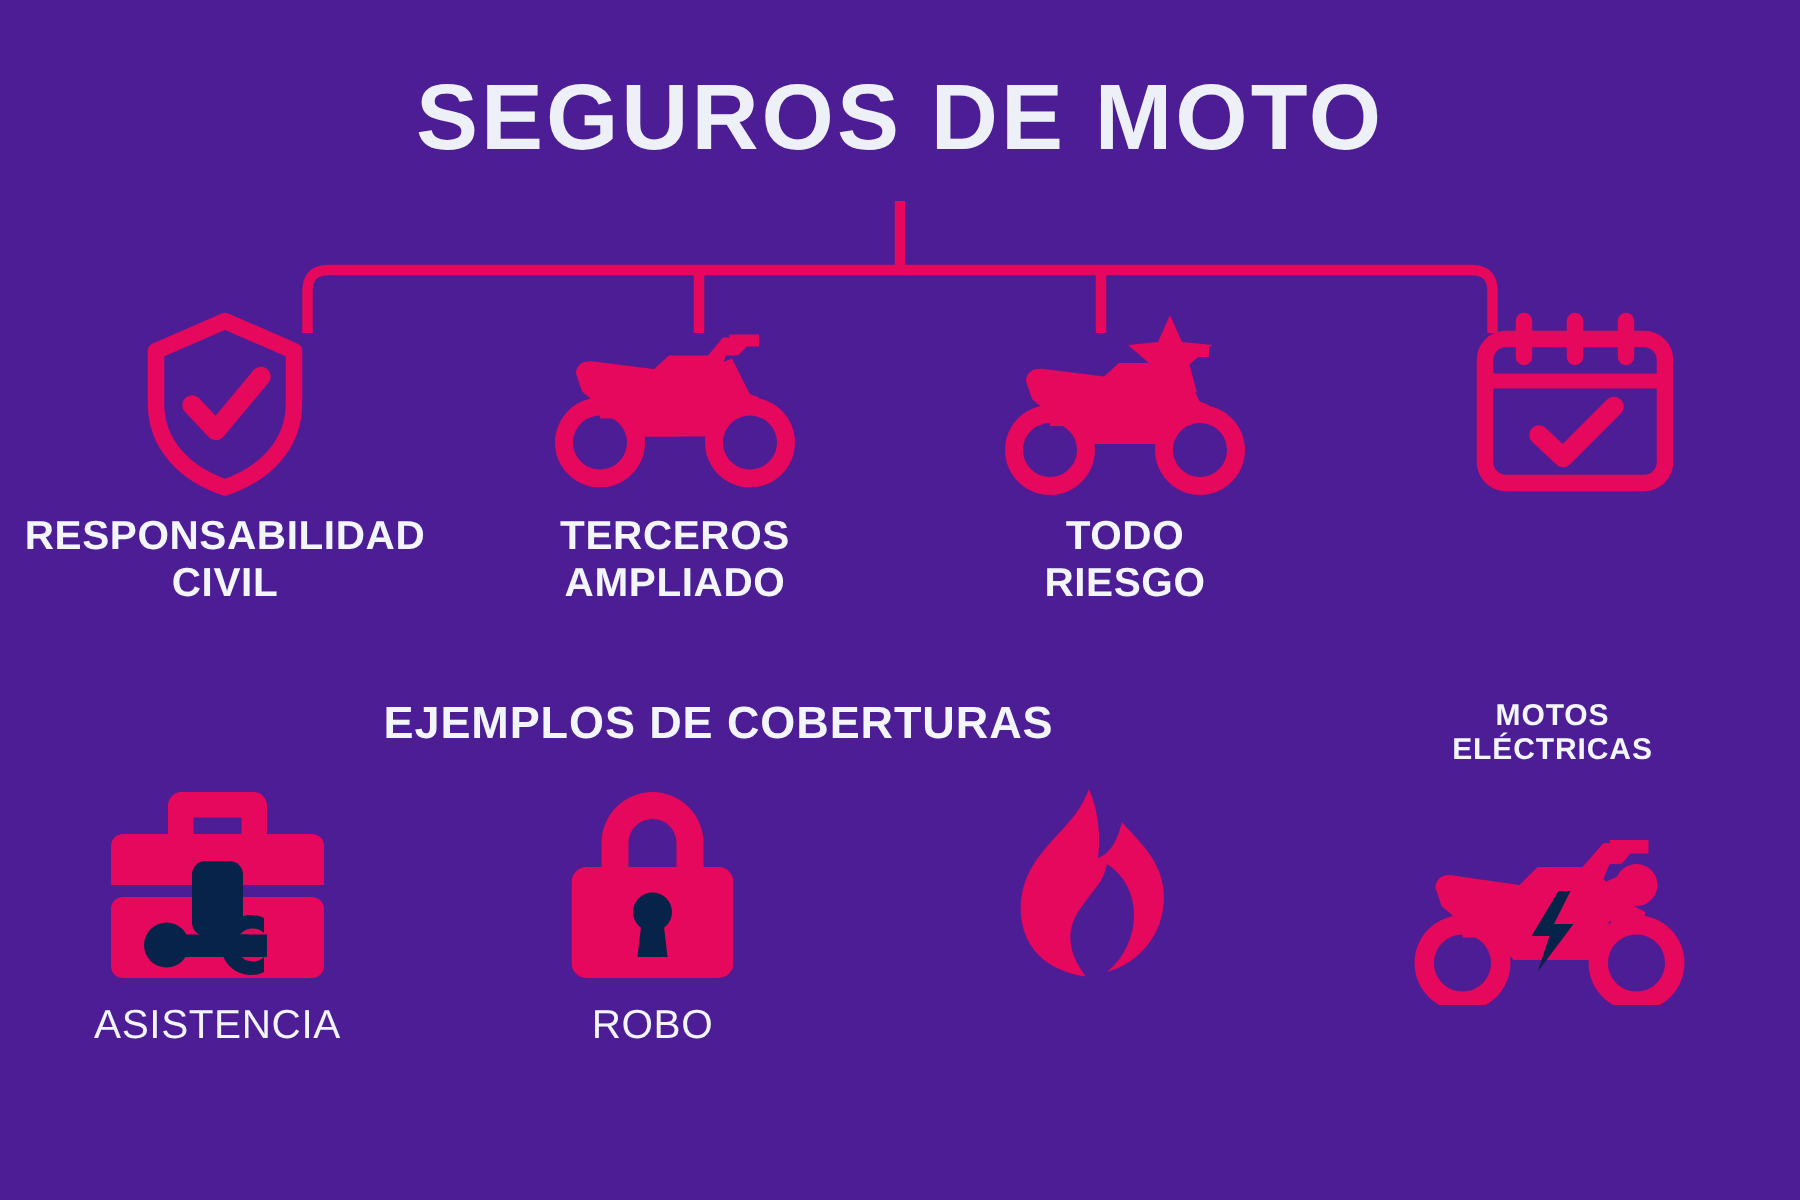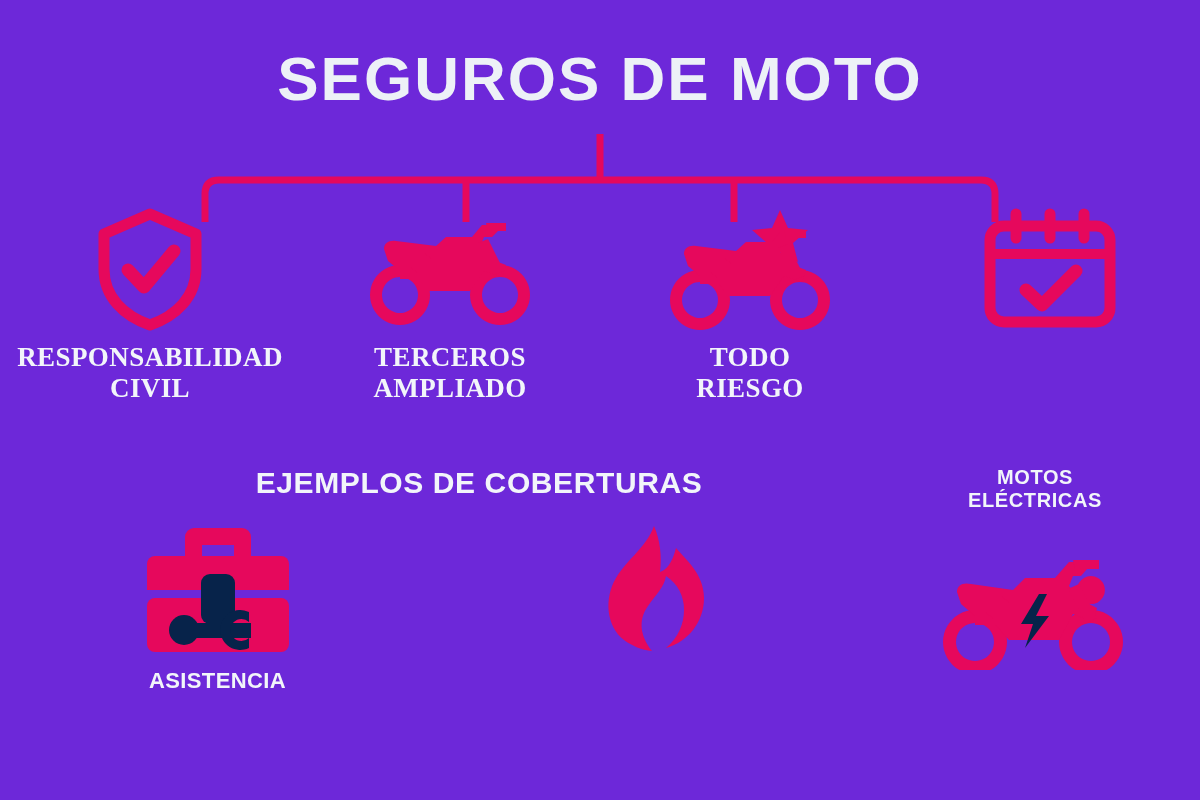--- a/index.html
+++ b/index.html
@@ -9,21 +9,21 @@
   body {
     width: 1200px;
     height: 800px;
     overflow: hidden;
     font-family: "Liberation Sans", sans-serif;
   }
   .canvas {
     position: relative;
     width: 1200px;
     height: 800px;
-    background: #6d28d9;
+    background: #4c1d95;
     overflow: hidden;
   }
 
   
   .title {
     position: absolute;
     top: 48px;
     left: 0;
     width: 1200px;
     text-align: center;
@@ -45,21 +45,20 @@
     height: 100px;
   }
 
   
   .top-row {
     position: absolute;
     top: 208px;
     left: 0;
     width: 1200px;
     display: flex;
-    font-family: Liberation Serif, serif;
   }
   .top-cell {
     flex: 1 1 0;
     display: flex;
     flex-direction: column;
     align-items: center;
   }
   .icon-box {
     height: 122px;
     display: flex;
@@ -123,22 +122,22 @@
   }
   .icon-box-sm {
     height: 130px;
     display: flex;
     align-items: flex-end;
     justify-content: center;
   }
   .cov-label {
     margin-top: 16px;
     color: #F2F5FA;
-    font-size: 22px;
-    font-weight: 700;
+    font-size: 27px;
+    font-weight: 400;
     letter-spacing: 0.4px;
     text-transform: uppercase;
     text-align: center;
   }
   .electric-moto {
     position: absolute;
     top: 552px;
     left: 870px;
     width: 330px;
     display: flex;
@@ -295,20 +294,40 @@
                 <path d="M104 86 A20 20 0 1 0 104 122 L104 112 A11 11 0 1 1 104 96 Z"></path>
                 <rect x="88" y="97" width="18" height="15"></rect>
               </g>
             </g>
           </svg>
         </span>
       </div>
       <div class="cov-label">ASISTENCIA</div>
     </div>
 
+    <div class="bottom-cell">
+      <div class="icon-box-sm">
+        <span>
+          <svg width="108" height="126" viewBox="0 0 108 126">
+            <g fill="#E6085C">
+
+              <path d="M54 2 A34 34 0 0 1 88 36 L88 60 L70 60 L70 36 A16 16 0 0 0 38 36 L38 60 L20 60 L20 36 A34 34 0 0 1 54 2 Z"></path>
+
+              <path d="M10 52 L98 52 A10 10 0 0 1 108 62 L108 116 A10 10 0 0 1 98 126 L10 126 A10 10 0 0 1 0 116 L0 62 A10 10 0 0 1 10 52 Z"></path>
+
+              <g fill="#07234A">
+                <circle cx="54" cy="82" r="13"></circle>
+                <path d="M47 86 L61 86 L64 112 L44 112 Z"></path>
+              </g>
+            </g>
+          </svg>
+        </span>
+      </div>
+      <div class="cov-label">ROBO</div>
+    </div>
 
     <div class="bottom-cell">
       <div class="icon-box-sm">
         <span>
           <svg width="110" height="126" viewBox="0 0 110 126">
             <path d="M56 0 C48 22 30 32 18 52 C6 72 8 100 26 114 C34 120 44 124 54 125
                      C42 110 40 94 50 80 C58 68 66 62 68 50 C80 58 86 70 86 84
                      C86 98 80 112 68 122 C90 116 106 96 106 72
                      C106 48 88 34 78 22 C74 38 68 44 62 46 C64 30 62 14 56 0 Z" fill="#E6085C"></path>
           </svg>

